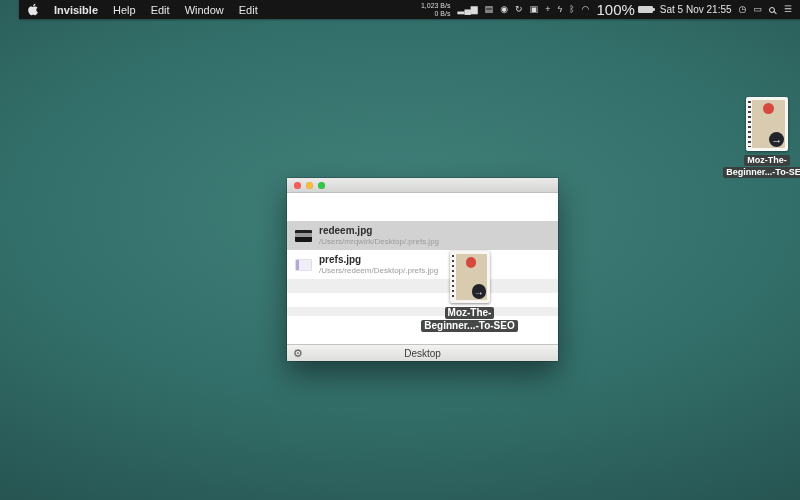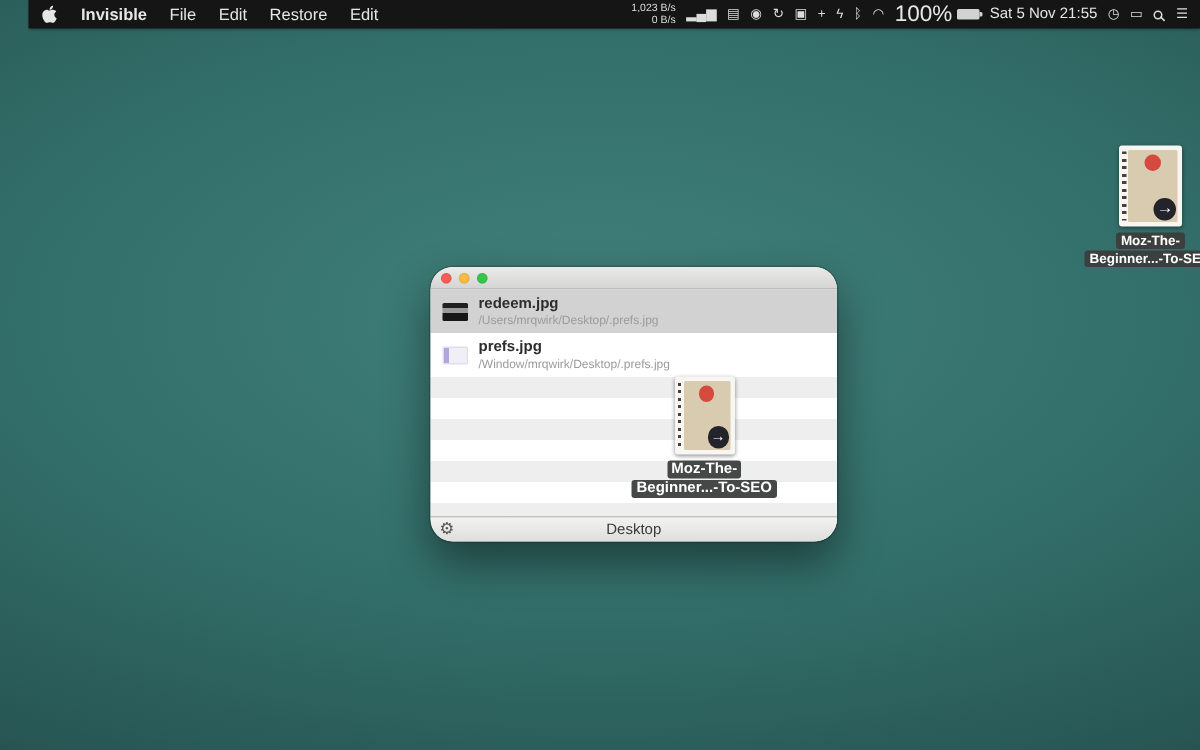--- a/index.html
+++ b/index.html
@@ -34,24 +34,25 @@
   .battery { display:flex; align-items:center; gap:3px; font-size:15px; }
   .batt-shape { width:15px; height:7px; border:1px solid #d2d2d2; border-radius:1px; background:#d2d2d2; position:relative; }
   .batt-shape::after { content:''; position:absolute; right:-3px; top:1px; width:2px; height:3px; background:#d2d2d2; border-radius:0 1px 1px 0; }
   .mbtime { font-size:10px; white-space:nowrap; }
   .magnifier { width:6px; height:6px; border:1px solid #dcdcdc; border-radius:50%; position:relative; display:inline-block; margin-right:2px; }
   .magnifier::after { content:''; position:absolute; width:4px; height:1px; background:#dcdcdc; transform:rotate(45deg); right:-3px; bottom:-1px; }
 
   
   .window {
     position:absolute; left:287px; top:178px; width:271px; height:183px;
-    border-radius:15px; background:#fff; overflow:hidden;
+    border-radius:1px; background:#fff; overflow:hidden;
     display:flex; flex-direction:column;
     box-shadow:0 14px 30px rgba(0,0,0,.45), 0 0 0 1px rgba(0,0,0,.18);
     z-index:5;
+    gap:28px;
   }
   .titlebar {
     flex:0 0 15px; background:linear-gradient(#eaeae8,#d5d5d3);
     border-bottom:1px solid #bdbdbb;
     display:flex; align-items:center; gap:5px; padding-left:7px;
   }
   .tl { width:7px; height:7px; border-radius:50%; }
   .tl.red { background:#fc5b57; box-shadow:inset 0 0 1px rgba(0,0,0,.3); }
   .tl.yellow { background:#fdbc40; box-shadow:inset 0 0 1px rgba(0,0,0,.3); }
   .tl.green { background:#34c84a; box-shadow:inset 0 0 1px rgba(0,0,0,.3); }
@@ -104,23 +105,23 @@
 <div class="desktop">
 
   <div class="menubar">
     <div class="mb-left">
       <span class="apple-logo">
         <svg width="12" height="13" viewBox="0 0 170 170">
             <path fill="#e6e6e6" d="M150.37 130.25c-2.45 5.66-5.35 10.87-8.71 15.66-4.58 6.53-8.33 11.05-11.22 13.56-4.48 4.12-9.28 6.23-14.42 6.35-3.69 0-8.14-1.05-13.32-3.18-5.2-2.12-9.97-3.17-14.34-3.17-4.58 0-9.49 1.05-14.75 3.17-5.26 2.13-9.5 3.24-12.74 3.35-4.93.21-9.84-1.96-14.75-6.52-3.13-2.73-7.04-7.41-11.73-14.04-5.03-7.08-9.17-15.29-12.41-24.65-3.47-10.11-5.21-19.9-5.21-29.38 0-10.86 2.35-20.22 7.04-28.07 3.69-6.3 8.61-11.27 14.76-14.92s12.79-5.51 19.95-5.63c3.91 0 9.05 1.21 15.43 3.59 6.36 2.39 10.45 3.6 12.24 3.6 1.34 0 5.88-1.42 13.57-4.24 7.27-2.62 13.41-3.7 18.44-3.28 13.63 1.1 23.87 6.47 30.68 16.15-12.19 7.39-18.22 17.73-18.1 31 .11 10.34 3.86 18.94 11.23 25.77 3.34 3.17 7.07 5.62 11.22 7.36-.9 2.61-1.85 5.11-2.86 7.51zM119.11 7.24c0 8.1-2.96 15.67-8.86 22.67-7.12 8.32-15.73 13.13-25.07 12.38-.12-.97-.19-2-.19-3.07 0-7.78 3.39-16.1 9.4-22.91 3-3.45 6.82-6.31 11.45-8.6 4.62-2.25 8.99-3.5 13.1-3.74.12 1.08.17 2.17.17 3.27z"></path>
           </svg>
       </span>
       <span class="appname">Invisible</span>
-      <span>File</span>
+      <span>Help</span>
       <span>Edit</span>
-      <span>Restore</span>
+      <span>Window</span>
       <span>Edit</span>
     </div>
     <div class="mb-right">
       <span class="netspeed">
         <span>1,023 B/s</span>
         <span>0 B/s</span>
       </span>
       <span class="mbicon">▂▄▆</span>
       <span class="mbicon">▤</span>
       <span class="mbicon">◉</span>
@@ -153,21 +154,21 @@
         <span class="thumb thumb-redeem"></span>
         <span class="fmeta">
           <span class="fname">redeem.jpg</span>
           <span class="fpath">/Users/mrqwirk/Desktop/.prefs.jpg</span>
         </span>
       </div>
       <div class="filerow">
         <span class="thumb thumb-prefs"></span>
         <span class="fmeta">
           <span class="fname">prefs.jpg</span>
-          <span class="fpath">/Window/mrqwirk/Desktop/.prefs.jpg</span>
+          <span class="fpath">/Users/redeem/Desktop/.prefs.jpg</span>
         </span>
       </div>
       <div class="stripes"></div>
     </div>
     <div class="footer">
       <span class="gear">⚙</span>
       <span class="restore">Desktop</span>
     </div>
   </div>
 

